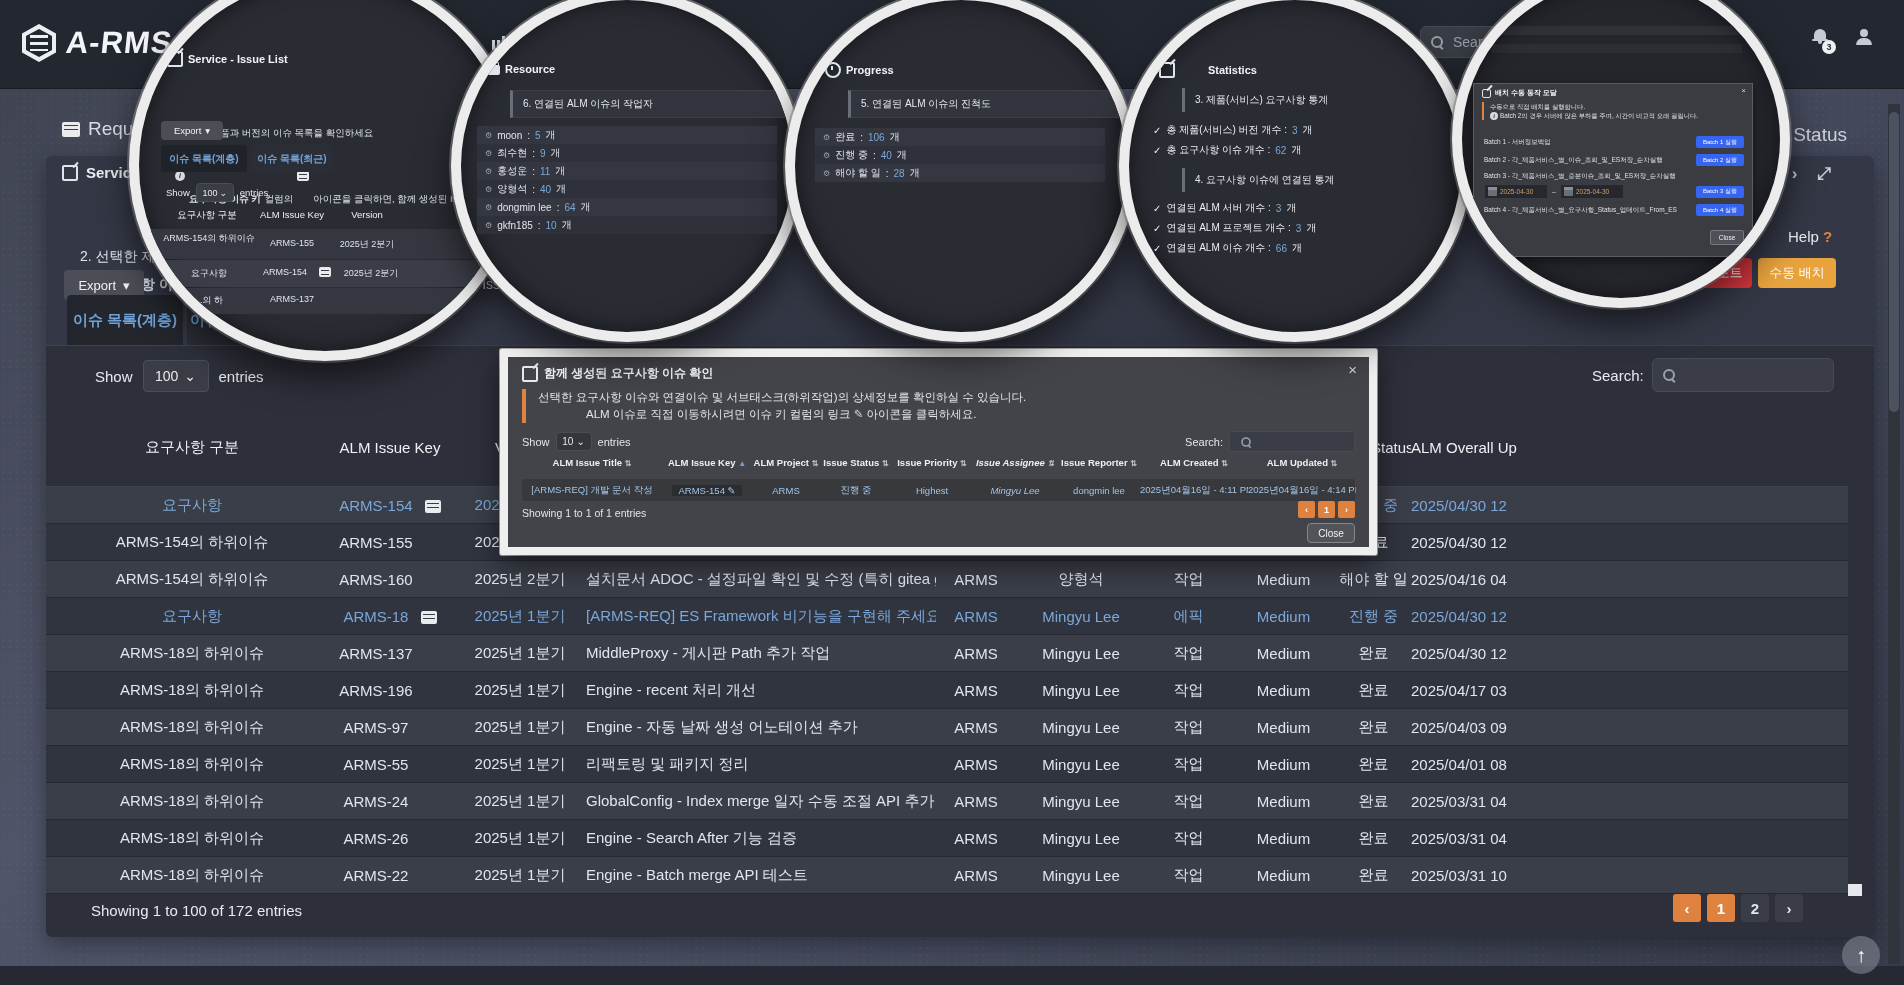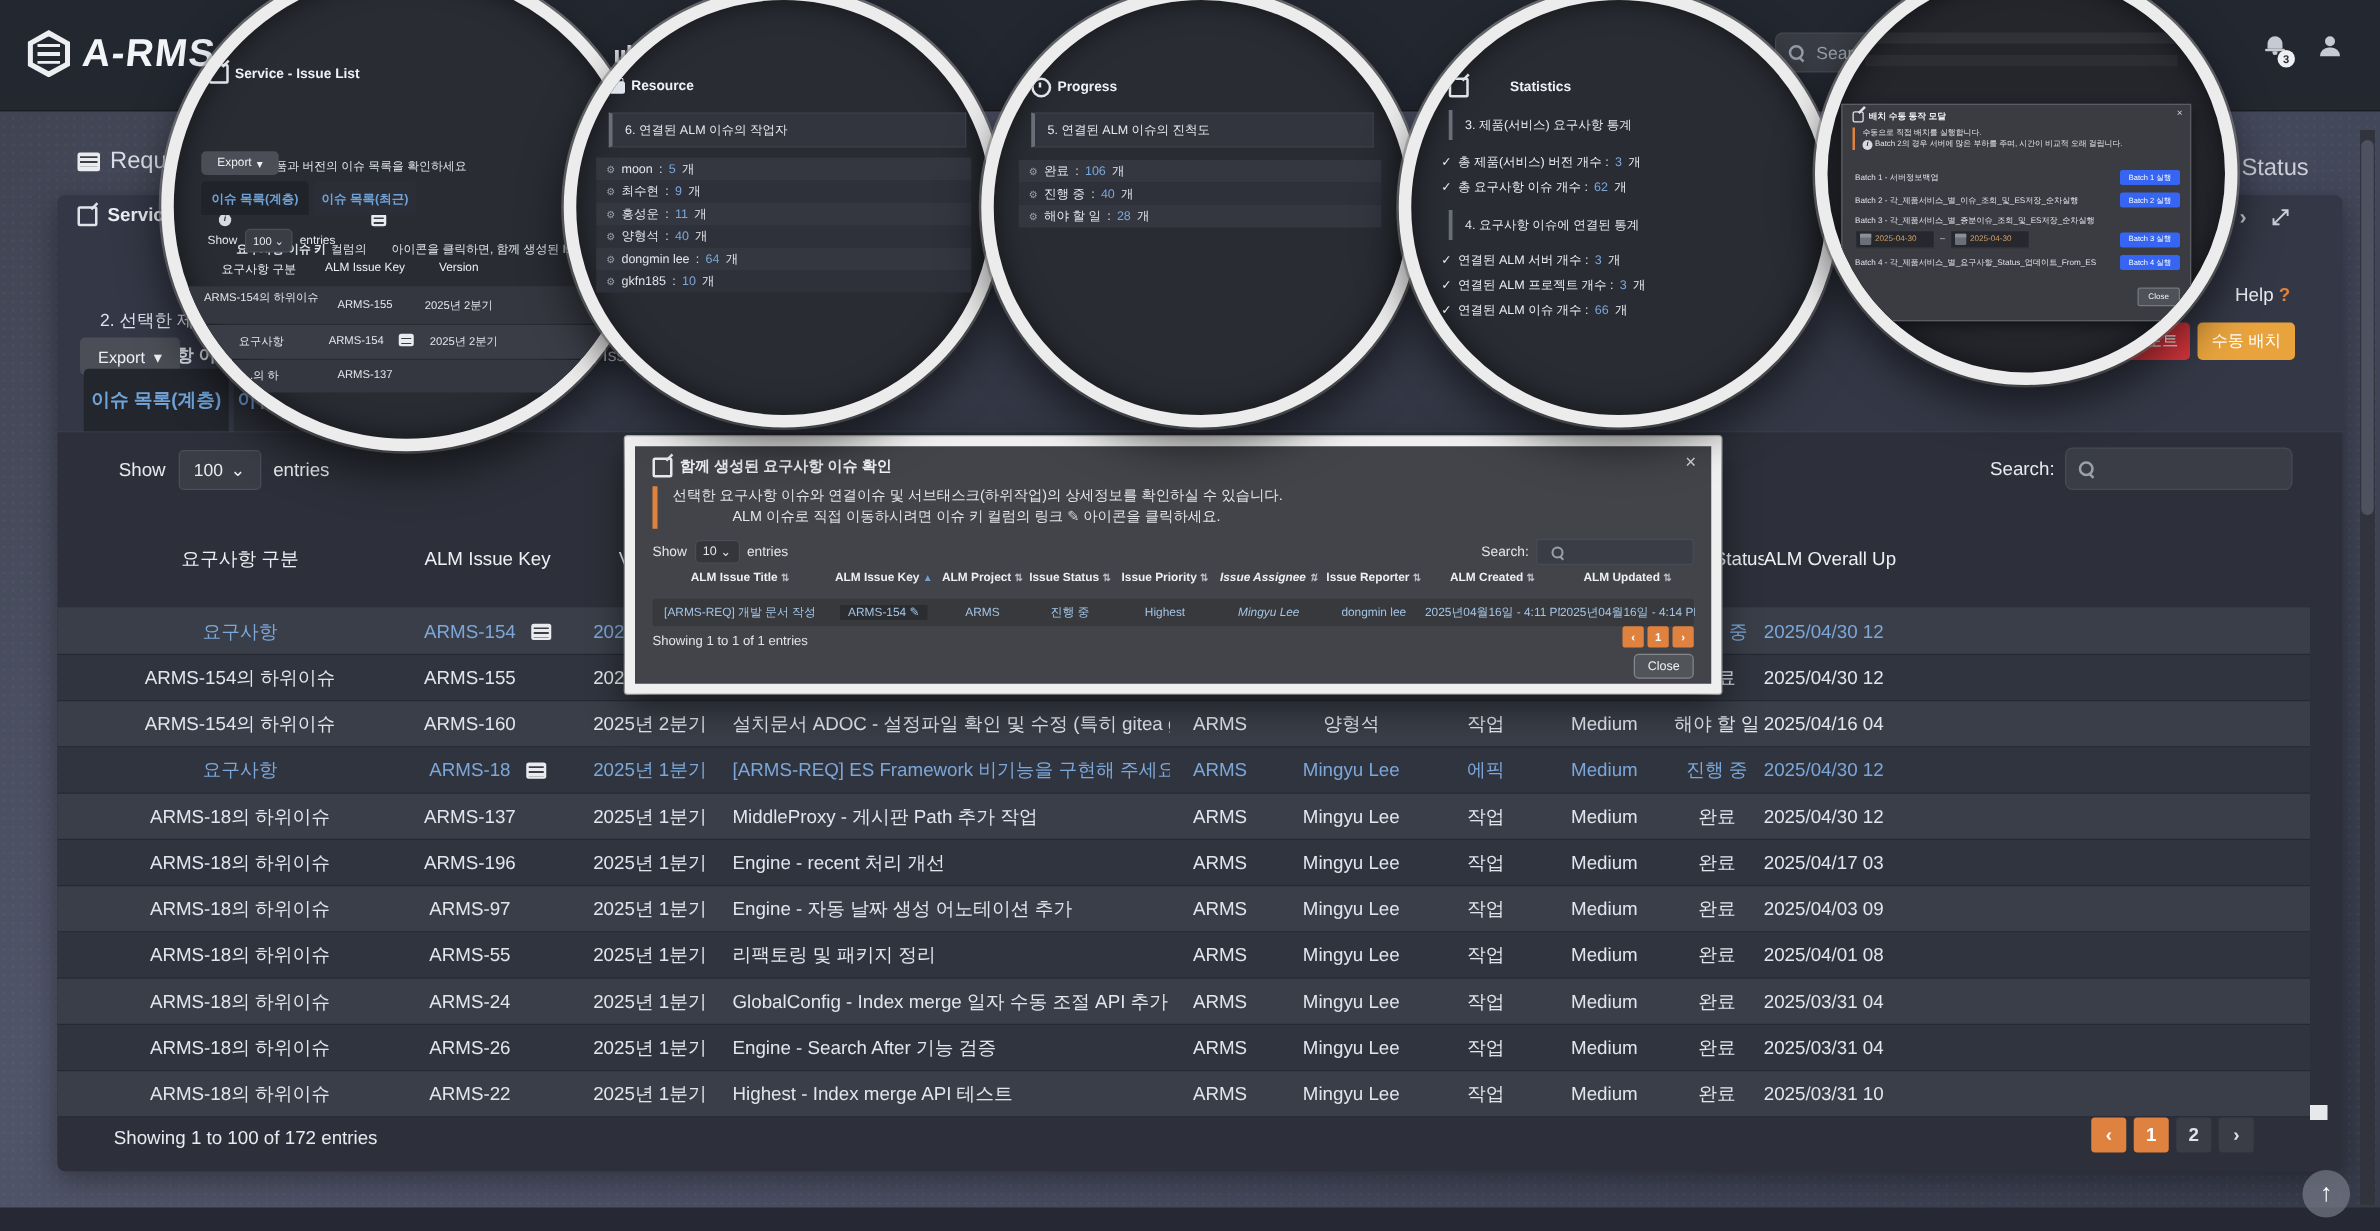--- a/index.html
+++ b/index.html
@@ -105,21 +105,21 @@
   .sort{color:#b9bec8;font-size:8px;}
   .minipg{width:17px;height:17px;border-radius:2px;background:#e0823f;color:#fff;font-size:9px;font-weight:bold;
     display:flex;align-items:center;justify-content:center;}
 
   
   .lens{position:absolute;border-radius:50%;border:10px solid #ececec;background:#292c33;overflow:hidden;z-index:10;
     box-shadow:0 16px 34px rgba(0,0,0,.55),0 0 0 2px rgba(160,160,160,.6),inset 0 0 22px rgba(0,0,0,.55);}
   .lens-inner{position:absolute;inset:0;}
   .l-title{font-weight:bold;color:#f0f2f6;font-size:11px;display:flex;align-items:center;gap:5px;}
   .l-sub{background:#32353d;border:1px solid #3c3f48;border-left:3px solid #6a6e78;color:#e6e9ee;font-size:10px;
-    display:flex;align-items:center;padding:0 10px;}
+    display:flex;align-items:center;padding:0 10px;margin-left:23px;}
   .l-item{height:18px;display:flex;align-items:center;gap:5px;font-size:10px;color:#e2e5ec;padding-left:8px;}
   .l-item:nth-child(odd){background:#343740;}
   .l-item:nth-child(even){background:#2e313a;}
   .gear{color:#9aa0ab;font-size:8px;}
   .chk{color:#eceff4;font-size:10px;display:flex;align-items:center;gap:5px;height:20px;}
   .l1cell{position:absolute;text-align:center;font-size:9px;color:#e2e5ec;}
   .l1hdr{position:absolute;text-align:center;font-size:9.5px;color:#eef0f4;}
 
   
   #minimodal{position:absolute;left:11px;top:103px;width:278px;height:172px;background:#3a3c41;border:1px solid #5a5d63;
@@ -400,21 +400,21 @@
       <div class="cell c-upd">2025/03/31 04</div>
       <div class="c-fill"></div>
     </div>
       <div class="trow">
       <div class="cell c-cat">ARMS-18의 하위이슈</div>
       <div class="cell c-key">
         <span>ARMS-22</span>
         <span class="ico-grid" style="margin-left: 8px; visibility: hidden;"></span>
       </div>
       <div class="cell c-ver">2025년 1분기</div>
-      <div class="cell c-title">Highest - Index merge API 테스트</div>
+      <div class="cell c-title">Engine - Batch merge API 테스트</div>
       <div class="cell c-proj">ARMS</div>
       <div class="cell c-asgn">Mingyu Lee</div>
       <div class="cell c-type">작업</div>
       <div class="cell c-prio">Medium</div>
       <div class="cell c-stat">완료</div>
       <div class="cell c-upd">2025/03/31 10</div>
       <div class="c-fill"></div>
     </div>
     </div>
 

